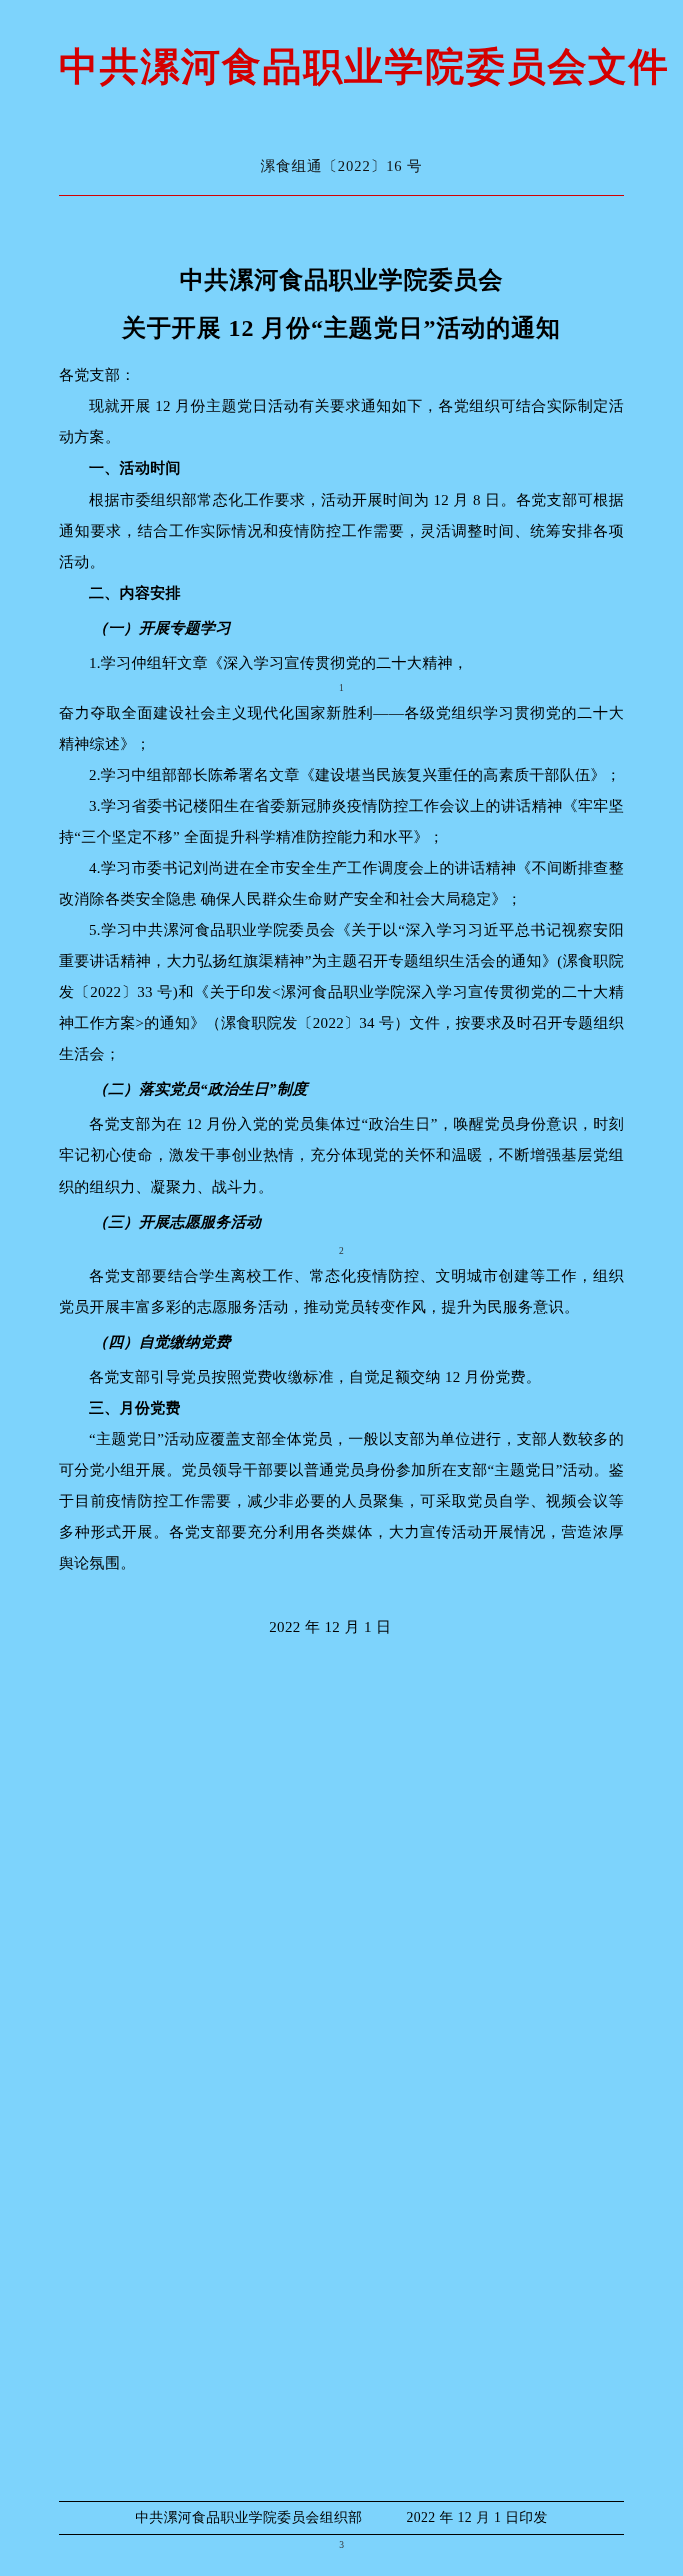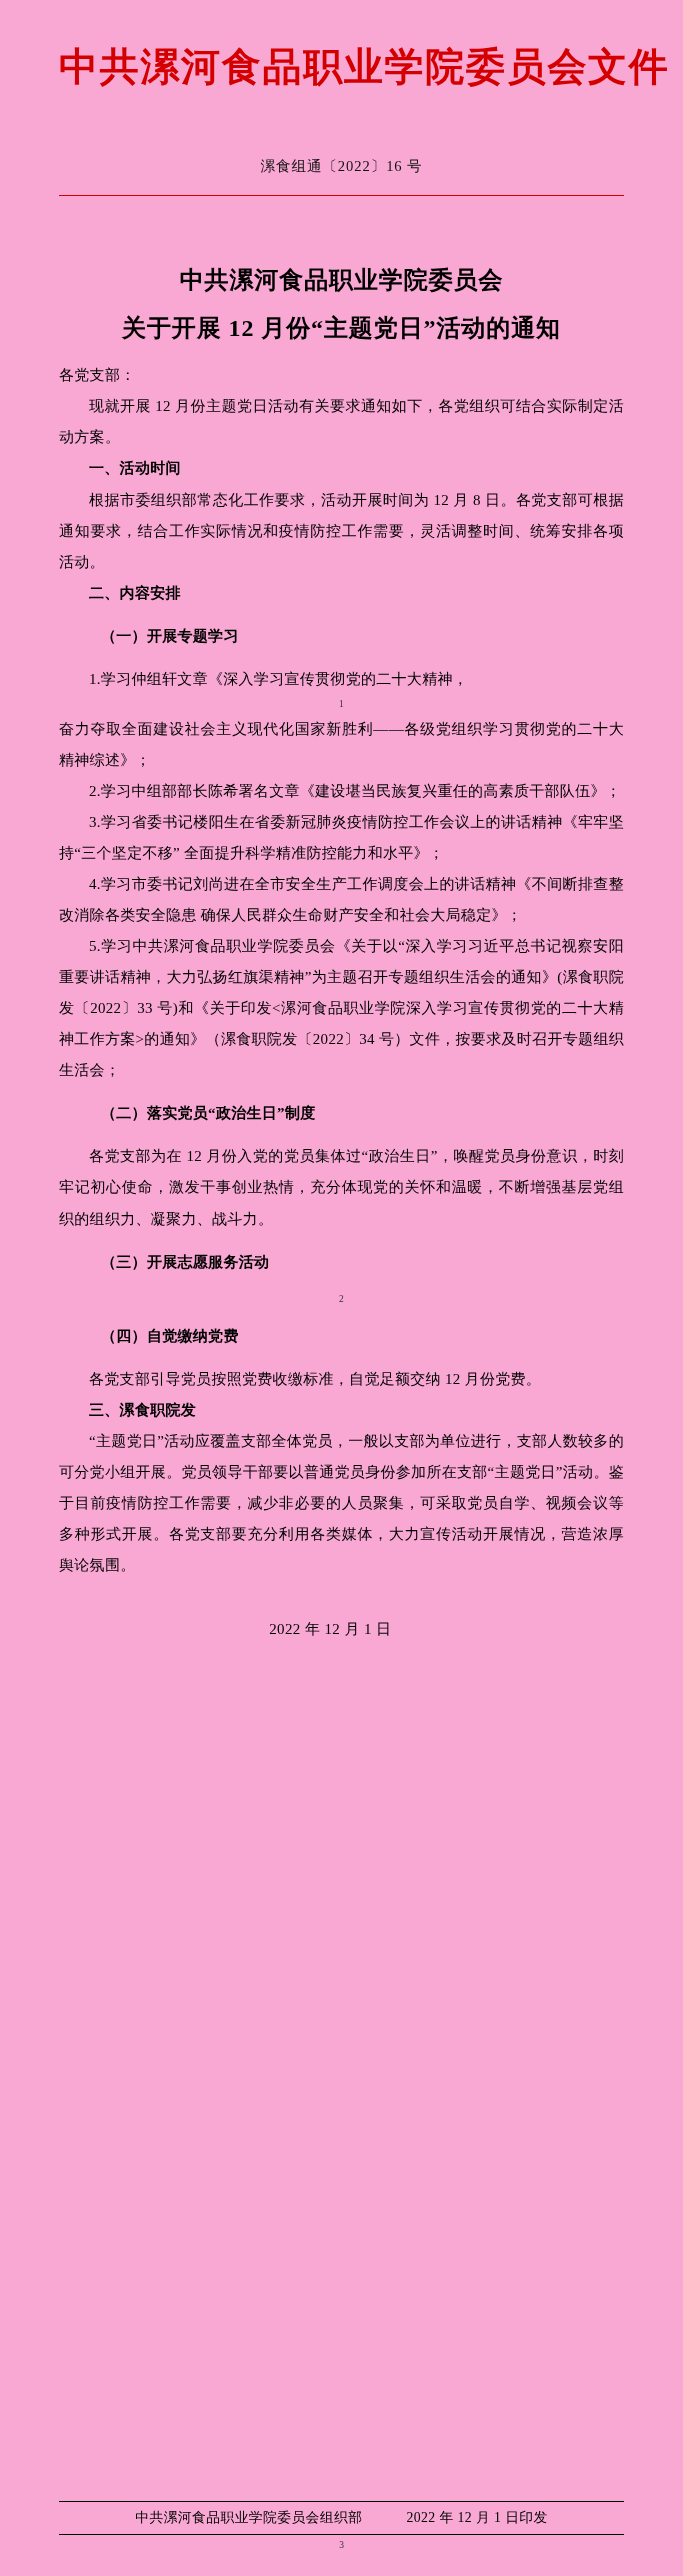--- a/index.html
+++ b/index.html
@@ -7,21 +7,21 @@
     padding: 0;
     background: #d9d9d9;
   }
   body {
     font-family: "Liberation Serif", "DejaVu Serif", serif;
   }
   .page {
     width: 683px;
     min-height: 2576px;
     margin: 0 auto;
-    background: #f9a8d4;
+    background: #7dd3fc;
     position: relative;
     box-sizing: border-box;
     padding: 0 59px;
   }
   .doc-header {
     text-align: center;
     padding-top: 43px;
   }
   .doc-title-red {
     color: #d40000;
@@ -74,23 +74,24 @@
   .p-noindent {
     margin: 0;
     text-indent: 0;
   }
   .h-section {
     margin: 0;
     text-indent: 2em;
     font-weight: bold;
   }
   .h-sub {
-    margin: 12px;
+    margin: 4px;
     text-indent: 2em;
     font-weight: bold;
+    font-style: italic;
   }
   .pagenum {
     text-align: center;
     font-size: 9.5px;
     color: #333;
     margin: 0;
     line-height: 2.0;
   }
   .date-line {
     text-align: center;
@@ -164,25 +165,26 @@
     <p class="p">2.学习中组部部长陈希署名文章《建设堪当民族复兴重任的高素质干部队伍》；</p>
     <p class="p">3.学习省委书记楼阳生在省委新冠肺炎疫情防控工作会议上的讲话精神《牢牢坚持“三个坚定不移” 全面提升科学精准防控能力和水平》；</p>
     <p class="p">4.学习市委书记刘尚进在全市安全生产工作调度会上的讲话精神《不间断排查整改消除各类安全隐患 确保人民群众生命财产安全和社会大局稳定》；</p>
     <p class="p">5.学习中共漯河食品职业学院委员会《关于以“深入学习习近平总书记视察安阳重要讲话精神，大力弘扬红旗渠精神”为主题召开专题组织生活会的通知》(漯食职院发〔2022〕33 号)和《关于印发&lt;漯河食品职业学院深入学习宣传贯彻党的二十大精神工作方案&gt;的通知》（漯食职院发〔2022〕34 号）文件，按要求及时召开专题组织生活会；</p>
 
     <p class="h-sub">（二）落实党员“政治生日”制度</p>
     <p class="p">各党支部为在 12 月份入党的党员集体过“政治生日”，唤醒党员身份意识，时刻牢记初心使命，激发干事创业热情，充分体现党的关怀和温暖，不断增强基层党组织的组织力、凝聚力、战斗力。</p>
 
     <p class="h-sub">（三）开展志愿服务活动</p>
     <p class="pagenum">2</p>
+    <p class="p">各党支部要结合学生离校工作、常态化疫情防控、文明城市创建等工作，组织党员开展丰富多彩的志愿服务活动，推动党员转变作风，提升为民服务意识。</p>
 
     <p class="h-sub">（四）自觉缴纳党费</p>
     <p class="p">各党支部引导党员按照党费收缴标准，自觉足额交纳 12 月份党费。</p>
 
-    <p class="h-section">三、漯食职院发</p>
+    <p class="h-section">三、月份党费</p>
     <p class="p">“主题党日”活动应覆盖支部全体党员，一般以支部为单位进行，支部人数较多的可分党小组开展。党员领导干部要以普通党员身份参加所在支部“主题党日”活动。鉴于目前疫情防控工作需要，减少非必要的人员聚集，可采取党员自学、视频会议等多种形式开展。各党支部要充分利用各类媒体，大力宣传活动开展情况，营造浓厚舆论氛围。</p>
 
     <p class="date-line">2022 年 12 月 1 日</p>
   </div>
 
   <div class="footer-wrap">
     <hr class="footer-rule">
     <div class="footer-line">
       <span>中共漯河食品职业学院委员会组织部</span>
       <span>2022 年 12 月 1 日印发</span>

